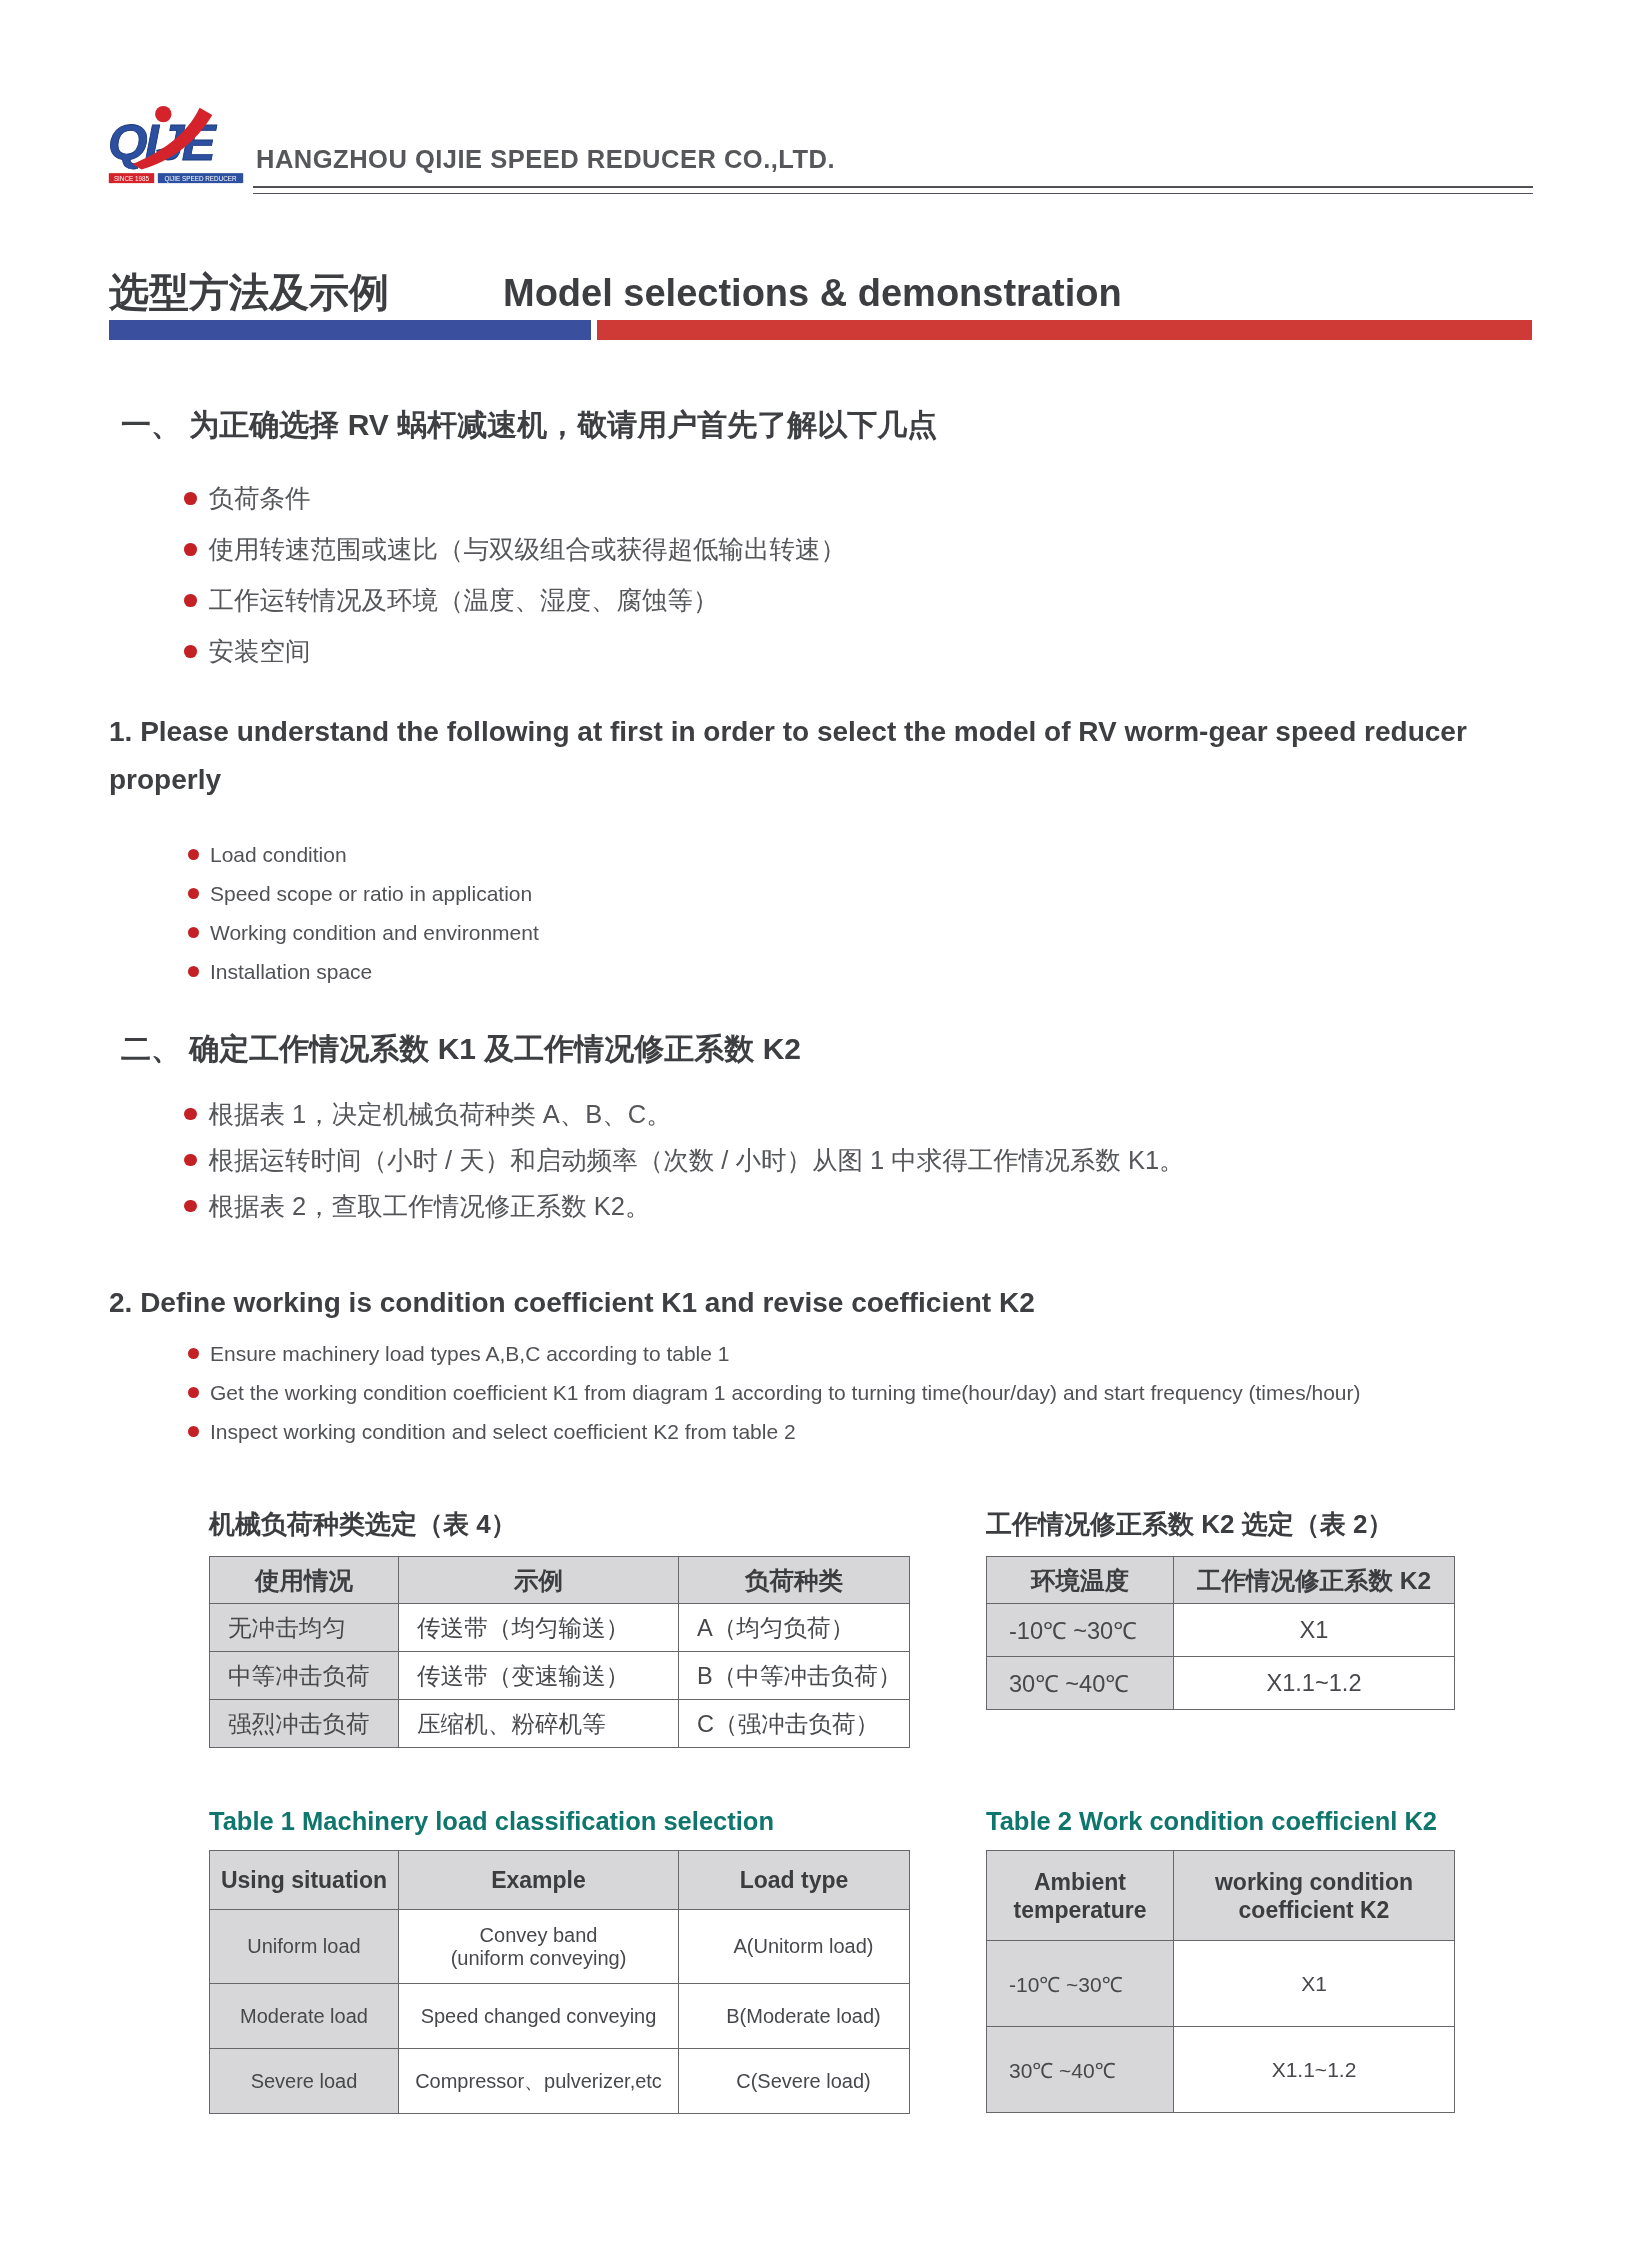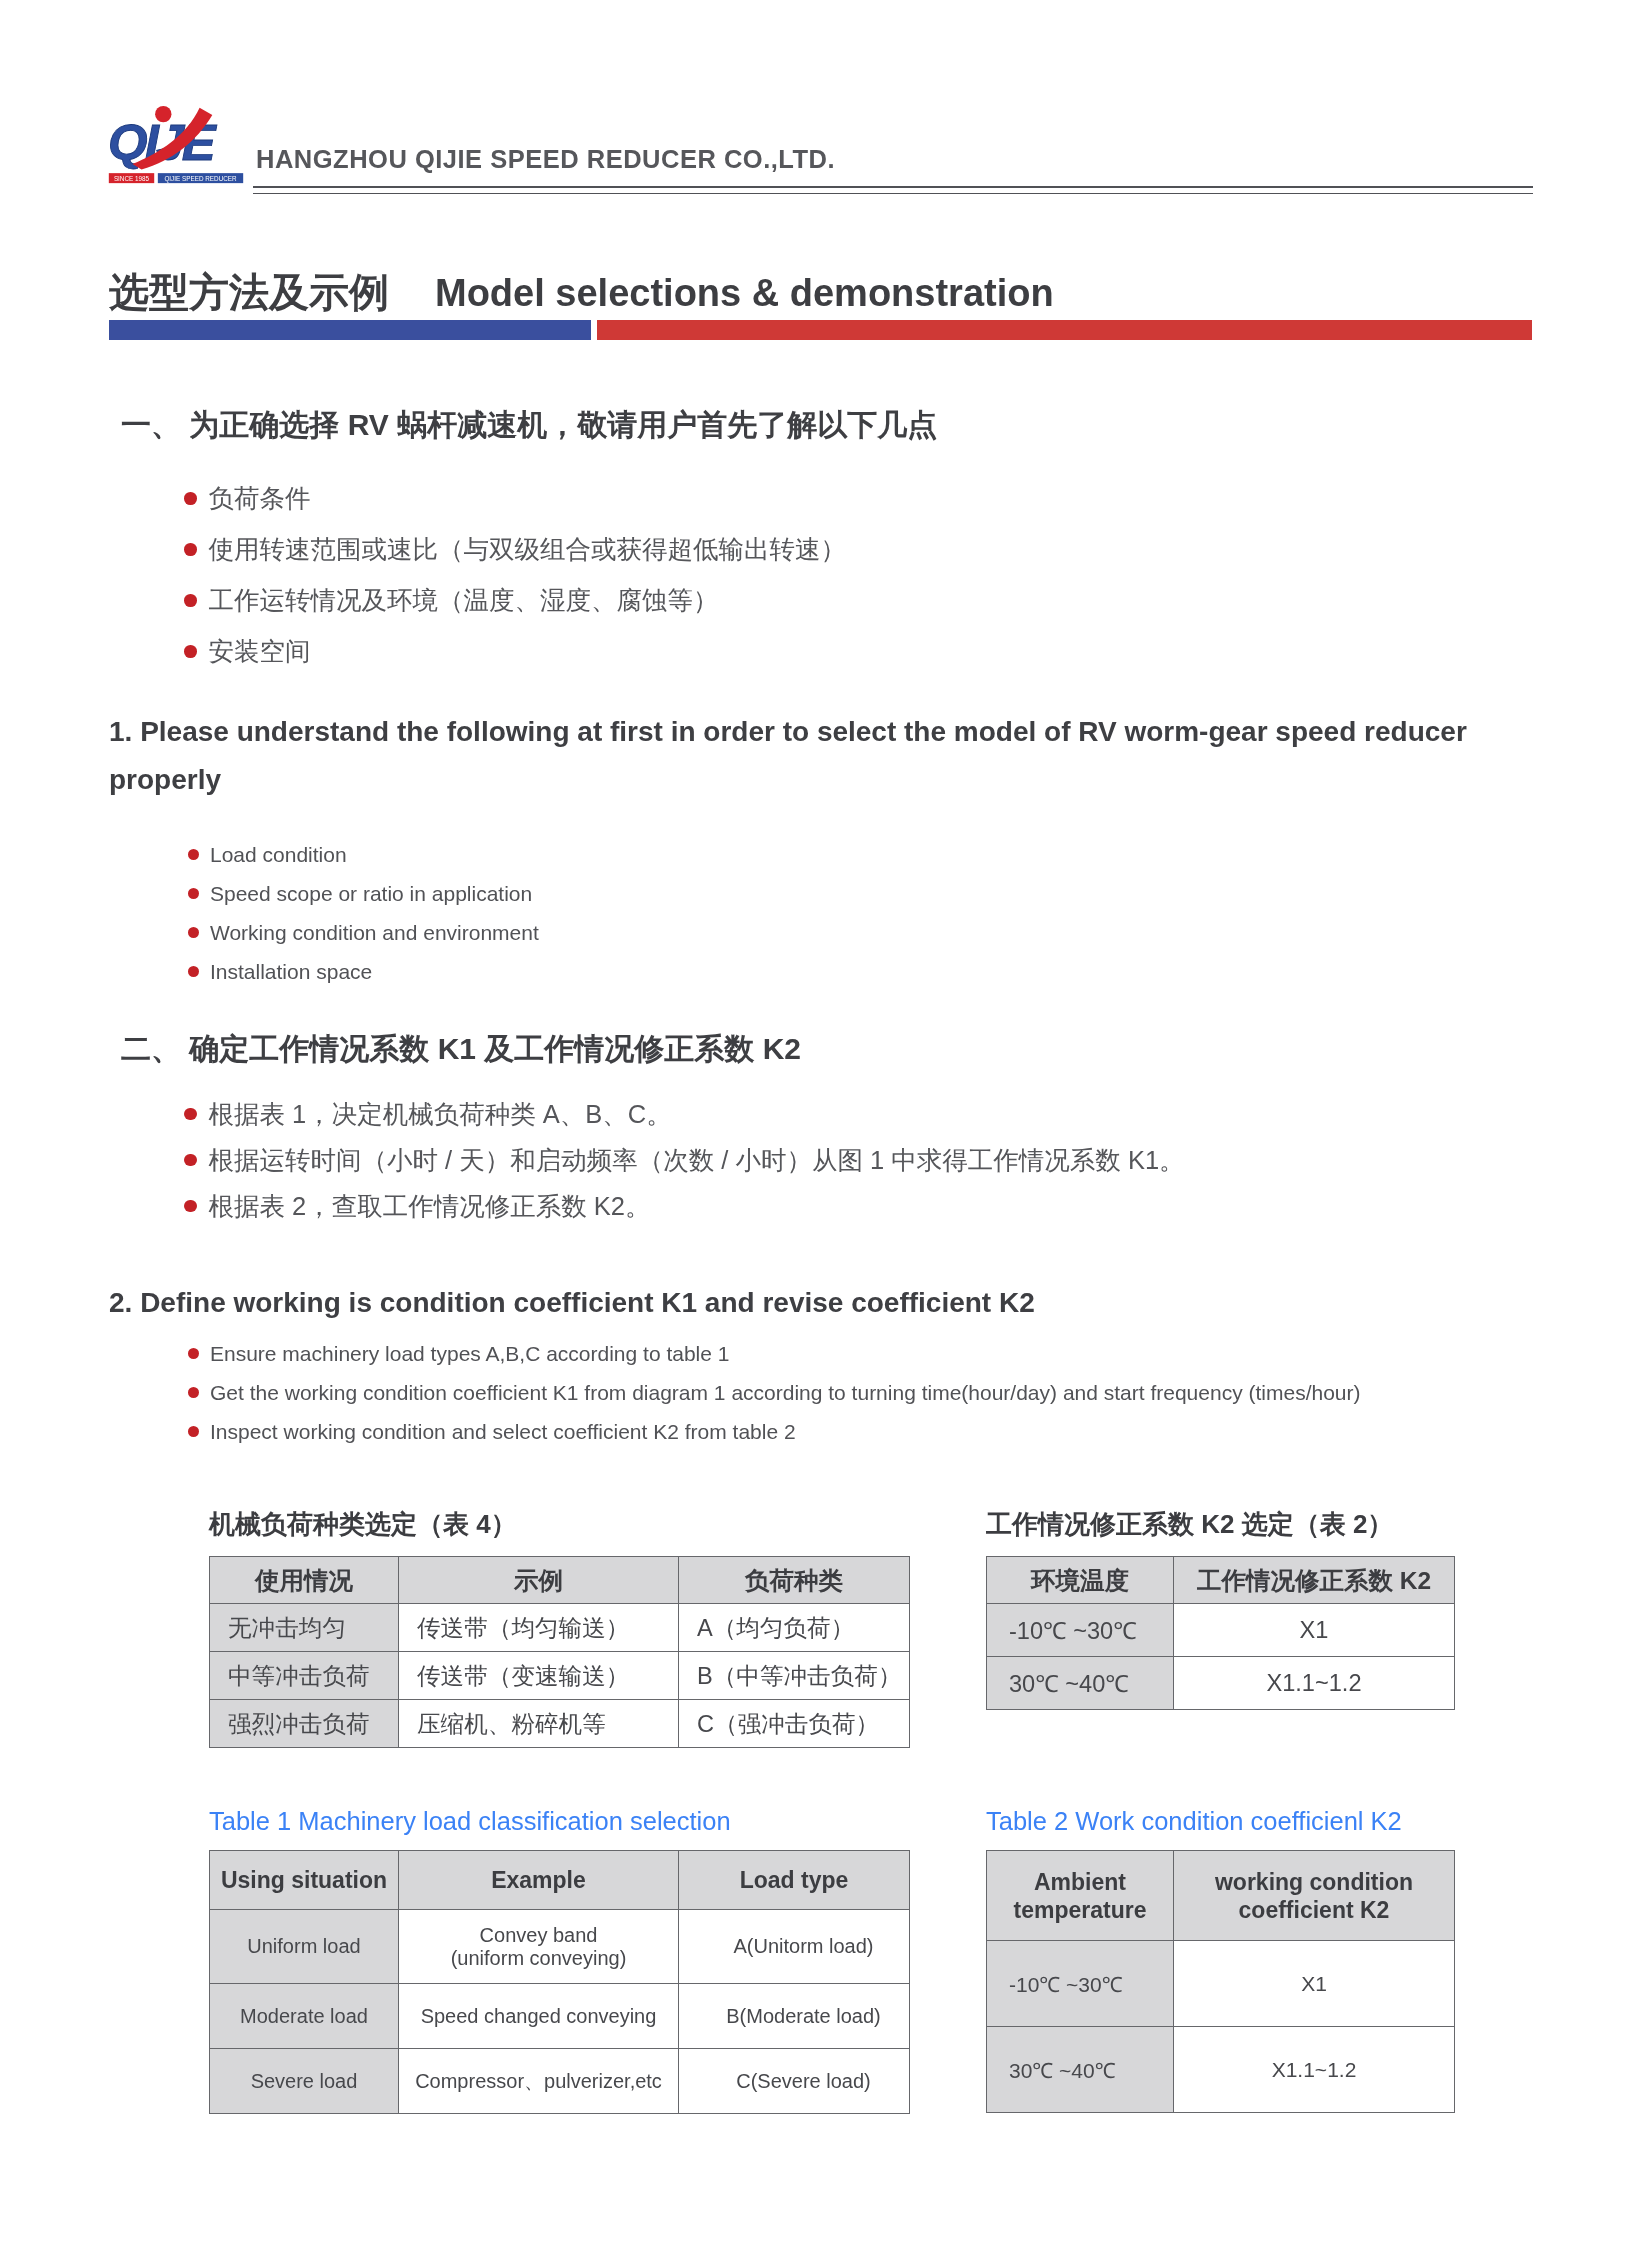--- a/index.html
+++ b/index.html
@@ -11,41 +11,41 @@
   .logo { position:absolute; left:107px; top:104px; }
   .company-name {
     position:absolute; left:256px; top:145px;
     font-size:25.5px; font-weight:bold; color:#56575b; letter-spacing:0.5px;
   }
   .header-rule {
     position:absolute; left:253px; top:186px; width:1280px; height:4.5px;
     border-top:2.7px solid #505156; border-bottom:1.8px solid #505156;
   }
   
-  .page-title { position:absolute; left:109px; top:265px; display:flex; gap:46px; align-items:baseline; }
+  .page-title { position:absolute; left:109px; top:265px; display:flex; gap:114px; align-items:baseline; }
   .page-title .zh { font-size:40px; font-weight:bold; color:#3d3e42; }
   .page-title .en { font-size:38px; font-weight:bold; color:#3d3e42; }
   .bar-blue { position:absolute; left:109px; top:320px; width:482px; height:20px; background:#3a4f9e; }
   .bar-red  { position:absolute; left:597px; top:320px; width:935px; height:20px; background:#cf3936; }
   
   .h-zh { position:absolute; left:121px; font-size:30px; font-weight:bold; color:#3e3f43; }
   .h-en { position:absolute; left:109px; font-size:28px; font-weight:bold; color:#3e3f43; }
   
   .bullets { position:absolute; display:flex; flex-direction:column; }
   .bullet  { display:flex; align-items:center; }
   .dot { border-radius:50%; background:#c32126; flex:none; }
   .bullets-zh { left:184px; }
   .bullets-zh .bullet { height:51px; font-size:25.5px; color:#55565a; }
   .bullets-zh .dot { width:12.7px; height:12.7px; margin-right:11.8px; }
   .bullets-en { left:188px; }
   .bullets-en .bullet { height:39px; font-size:21px; color:#515256; }
   .bullets-en .dot { width:11px; height:11px; margin-right:11px; }
   
   .tbl-title-zh { position:absolute; font-size:26px; font-weight:bold; color:#3c3d41; }
-  .tbl-title-en { position:absolute; font-size:25.5px; font-weight:normal; color:#3b82f6; }
+  .tbl-title-en { position:absolute; font-size:25.5px; font-weight:bold; color:#0f766e; }
   table { position:absolute; border-collapse:collapse; table-layout:fixed; background:#fff; border:1.8px solid #55565a; }
   th, td { border:1.8px solid #66676b; white-space:pre-line; overflow:hidden; }
   th { background:#d7d7d9; font-weight:bold; text-align:center; color:#3c3d41; }
   td { color:#47484c; }
   td.rowhead { background:#d7d7d9; }
   
   .t1zh { left:209px; top:1556px; width:700px; }
   .t1zh th { height:44px; font-size:24.5px; }
   .t1zh td { height:45px; font-size:23.6px; text-align:left; padding-left:18px; }
   

